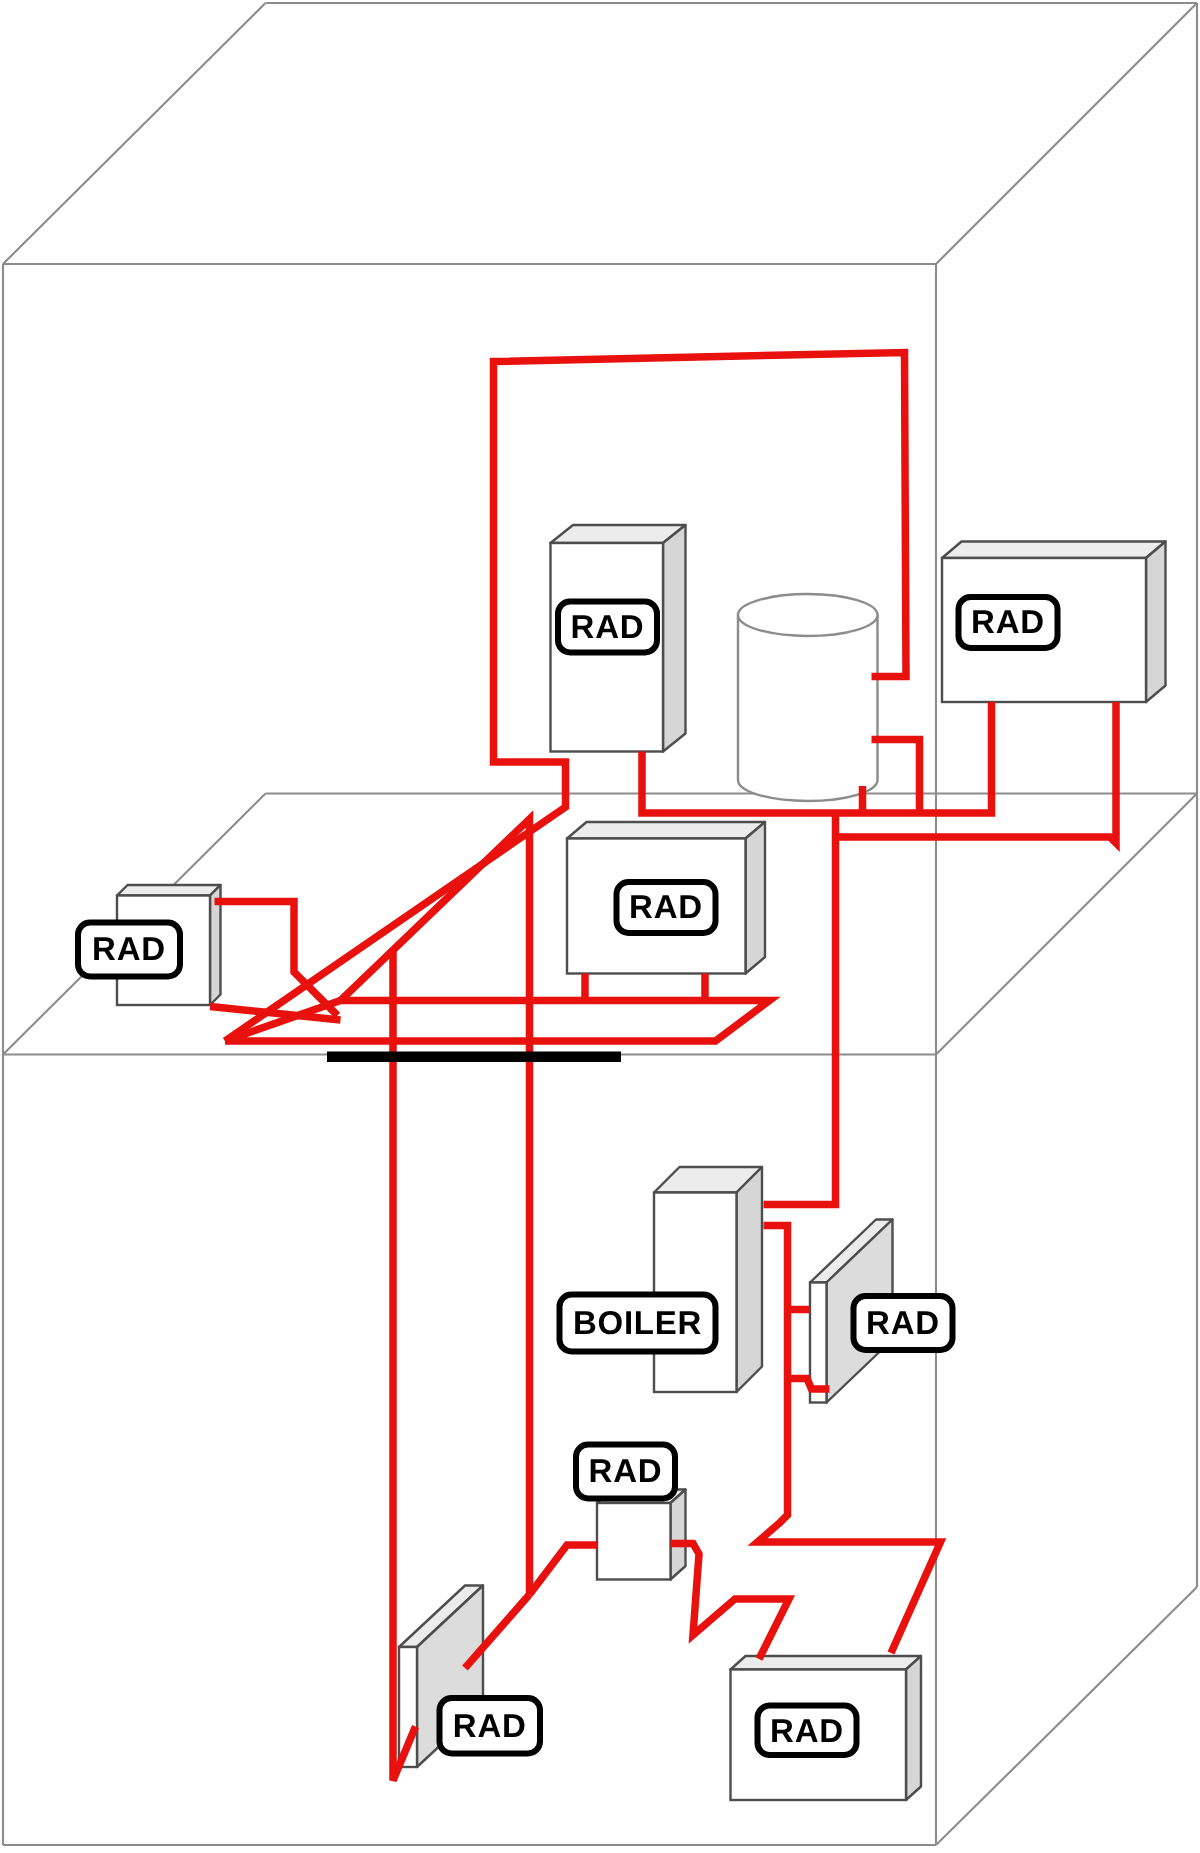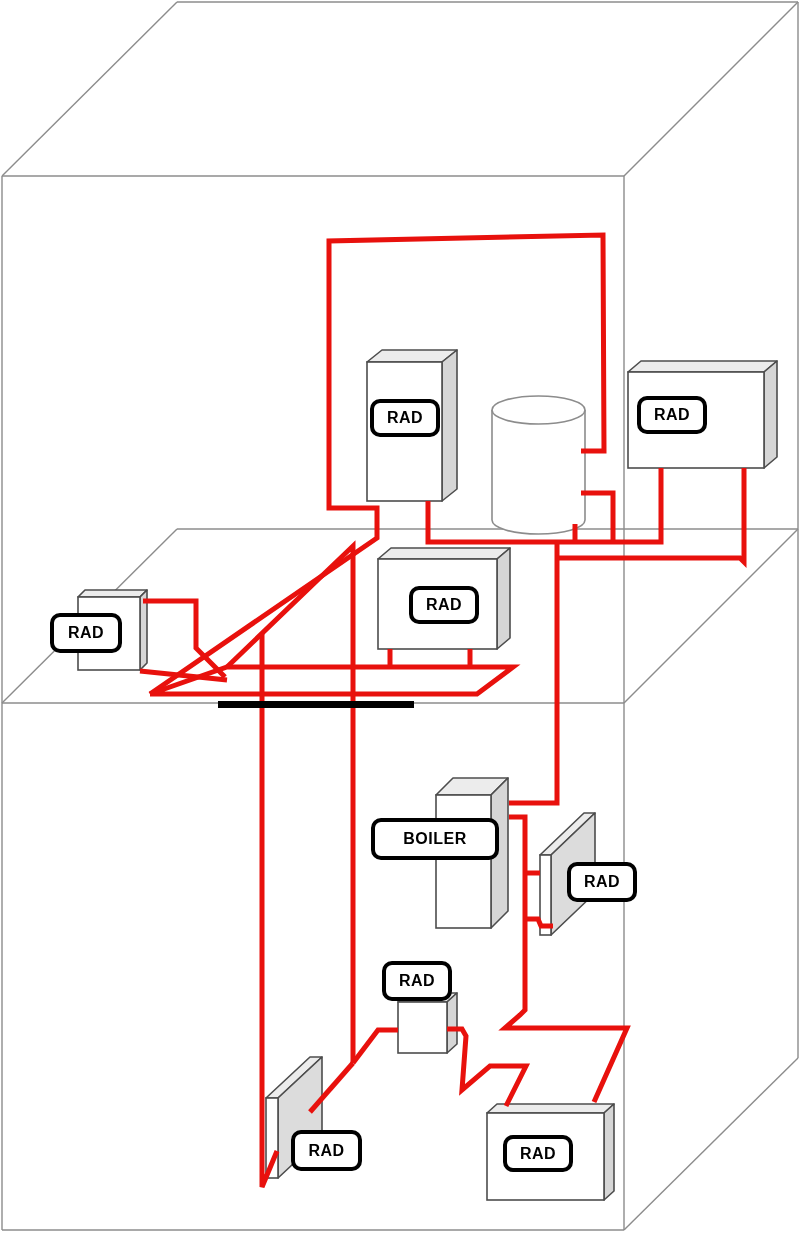--- a/index.html
+++ b/index.html
@@ -1,21 +1,21 @@
 <!DOCTYPE html>
 <html><head>
 <meta charset="utf-8">
 <style>
   html,body{margin:0;padding:0;background:#ffffff;}
   #stage{position:relative;width:800px;height:1235px;background:#ffffff;overflow:hidden;
          font-family:"Liberation Sans","DejaVu Sans",sans-serif;}
   #stage svg{position:absolute;left:0;top:0;}
   .comp-label{position:absolute;box-sizing:border-box;background:#ffffff;
      border:4.5px solid #000;border-radius:10px;display:flex;align-items:center;justify-content:center;
-     font-weight:bold;font-size:16px;color:#000;letter-spacing:0.5px;line-height:1;}
+     font-weight:bold;font-size:22px;color:#000;letter-spacing:0.5px;line-height:1;}
 </style>
 </head>
 <body>
 
 <div id="stage">
   <svg id="canvas" width="800" height="1235" viewBox="0 0 800 1235" xmlns="http://www.w3.org/2000/svg">
       <polyline points="177,2 798,2" fill="none" stroke="#8c8c8c" stroke-width="1.4"></polyline>
       <polyline points="2,176 177,2" fill="none" stroke="#8c8c8c" stroke-width="1.4"></polyline>
       <polyline points="2,176 624,176" fill="none" stroke="#8c8c8c" stroke-width="1.4"></polyline>
       <polyline points="624,176 798,2" fill="none" stroke="#8c8c8c" stroke-width="1.4"></polyline>
@@ -76,19 +76,19 @@
       <polyline points="525,873 540,873" fill="none" stroke="#e8110d" stroke-width="5" stroke-linejoin="miter" stroke-linecap="butt"></polyline>
       <polyline points="525,919 538,919 541,926 553,926" fill="none" stroke="#e8110d" stroke-width="5" stroke-linejoin="miter" stroke-linecap="butt"></polyline>
       <polyline points="447,1029 462,1029 466,1036 462,1090 490,1066 526,1066 506,1106" fill="none" stroke="#e8110d" stroke-width="5" stroke-linejoin="miter" stroke-linecap="butt"></polyline>
       <rect x="218" y="701" width="196" height="7" fill="#000000"></rect>
     </svg>
   <div id="labels">
       <div class="comp-label" style="left: 370px; top: 399px; width: 70px; height: 38px;">RAD</div>
       <div class="comp-label" style="left: 637px; top: 396px; width: 70px; height: 38px;">RAD</div>
       <div class="comp-label" style="left: 409px; top: 586px; width: 70px; height: 38px;">RAD</div>
       <div class="comp-label" style="left: 50px; top: 613px; width: 72px; height: 40px;">RAD</div>
-      <div class="comp-label" style="left: 371px; top: 818px; width: 128px; height: 42px;">BOILER</div>
+      <div class="comp-label" style="left: 371px; top: 861px; width: 108px; height: 42px;">BOILER</div>
       <div class="comp-label" style="left: 567px; top: 862px; width: 70px; height: 40px;">RAD</div>
       <div class="comp-label" style="left: 382px; top: 961px; width: 70px; height: 40px;">RAD</div>
       <div class="comp-label" style="left: 291px; top: 1130px; width: 71px; height: 41px;">RAD</div>
       <div class="comp-label" style="left: 503px; top: 1135px; width: 70px; height: 37px;">RAD</div>
     </div>
 </div>
 
 </body></html>

